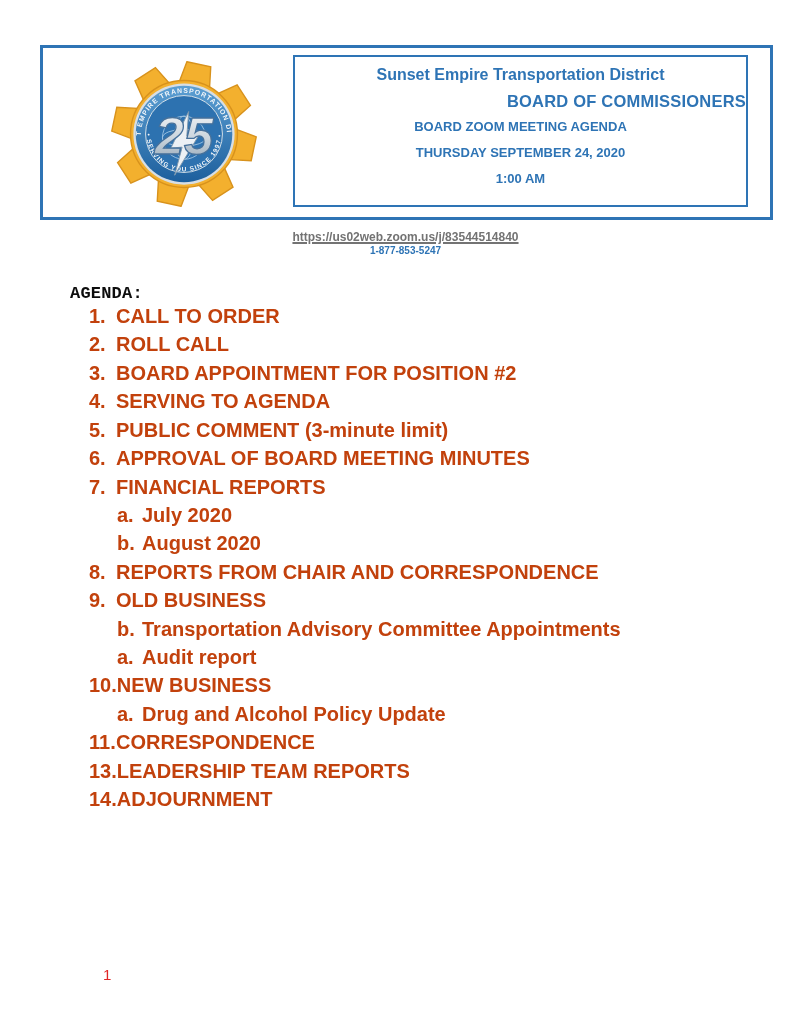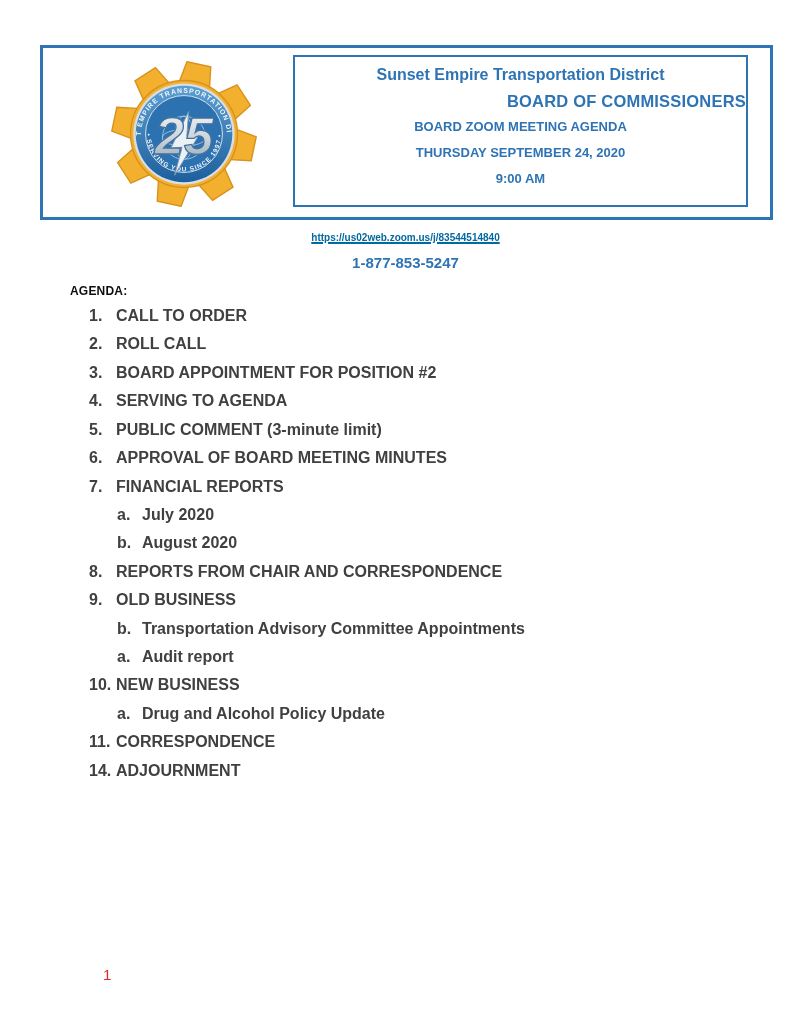--- a/index.html
+++ b/index.html
@@ -18,31 +18,32 @@
     border:2px solid #2E74B5;box-sizing:border-box;
     text-align:center;padding-top:5px;
   }
   .header-inner .hline{color:#2E74B5;font-weight:700;line-height:26px;white-space:nowrap;}
   .hl-0{font-size:16px;}
   .hl-1{font-size:16.5px;letter-spacing:.2px;text-align:right;}
   .hl-2,.hl-3,.hl-4{font-size:13px;text-align:center;}
   
   .access{position:absolute;left:20px;top:227px;width:771px;text-align:center;}
   .zoom-link{
-    display:inline-block;color:#0369a1;font-weight:700;font-size:10px;
+    display:inline-block;color:#737373;font-weight:700;font-size:12px;
     text-decoration:underline;text-decoration-thickness:2px;cursor:pointer;
   }
-  .phone{margin-top:9px;color:#2E74B5;font-weight:700;font-size:15px;}
+  .phone{color:#2E74B5;font-weight:700;font-size:10px;}
   
   .agenda-heading{
-    position:absolute;left:70px;top:284px;font-size:12px;font-weight:700;color:#0d0d0d;
+    position:absolute;left:70px;top:284px;font-size:17px;font-weight:700;color:#0d0d0d;
     letter-spacing:.2px;
+    font-family:Liberation Mono, monospace;
   }
   .agenda-list{position:absolute;left:70px;top:302px;width:700px;}
-  .row{line-height:28.42px;font-size:16px;font-weight:700;color:#404040;white-space:nowrap;}
+  .row{line-height:28.42px;font-size:20px;font-weight:700;color:#c2410c;white-space:nowrap;}
   .row .marker{display:inline-block;}
   .row.lvl1 .marker{margin-left:19px;min-width:27px;}
   .row.lvl2 .marker{margin-left:47px;min-width:25px;}
   
   .page-number{
     position:absolute;left:103px;top:966px;font-size:15px;color:#E02626;font-weight:400;
   }
 </style>
 </head>
 <body>
@@ -101,21 +102,21 @@
 
         <text x="80" y="101" text-anchor="middle" font-size="56" font-weight="700" font-style="italic" fill="url(#gradSilver)" stroke="#46719B" stroke-width="1.4" font-family="Liberation Sans, sans-serif">25</text>
       </svg>
     </div>
 
     <div class="header-inner">
       <div class="hline hl-0">Sunset Empire Transportation District</div>
       <div class="hline hl-1">BOARD OF COMMISSIONERS</div>
       <div class="hline hl-2">BOARD ZOOM MEETING AGENDA</div>
       <div class="hline hl-3">THURSDAY SEPTEMBER 24, 2020</div>
-      <div class="hline hl-4">9:00 AM</div>
+      <div class="hline hl-4">1:00 AM</div>
     </div>
   </div>
 
   <div class="access">
     <a class="zoom-link">https://us02web.zoom.us/j/83544514840</a>
     <div class="phone">1-877-853-5247</div>
   </div>
 
   <div class="agenda-heading">AGENDA:</div>
   <div class="agenda-list">
@@ -161,19 +162,22 @@
       <div class="row lvl1">
       <span class="marker">10.</span><span class="label">NEW BUSINESS</span>
     </div>
       <div class="row lvl2">
       <span class="marker">a.</span><span class="label">Drug and Alcohol Policy Update</span>
     </div>
       <div class="row lvl1">
       <span class="marker">11.</span><span class="label">CORRESPONDENCE</span>
     </div>
       <div class="row lvl1">
+      <span class="marker">13.</span><span class="label">LEADERSHIP TEAM REPORTS</span>
+    </div>
+      <div class="row lvl1">
       <span class="marker">14.</span><span class="label">ADJOURNMENT</span>
     </div>
     </div>
 
   <div class="page-number">1</div>
 
 </div>
 
 </body></html>

